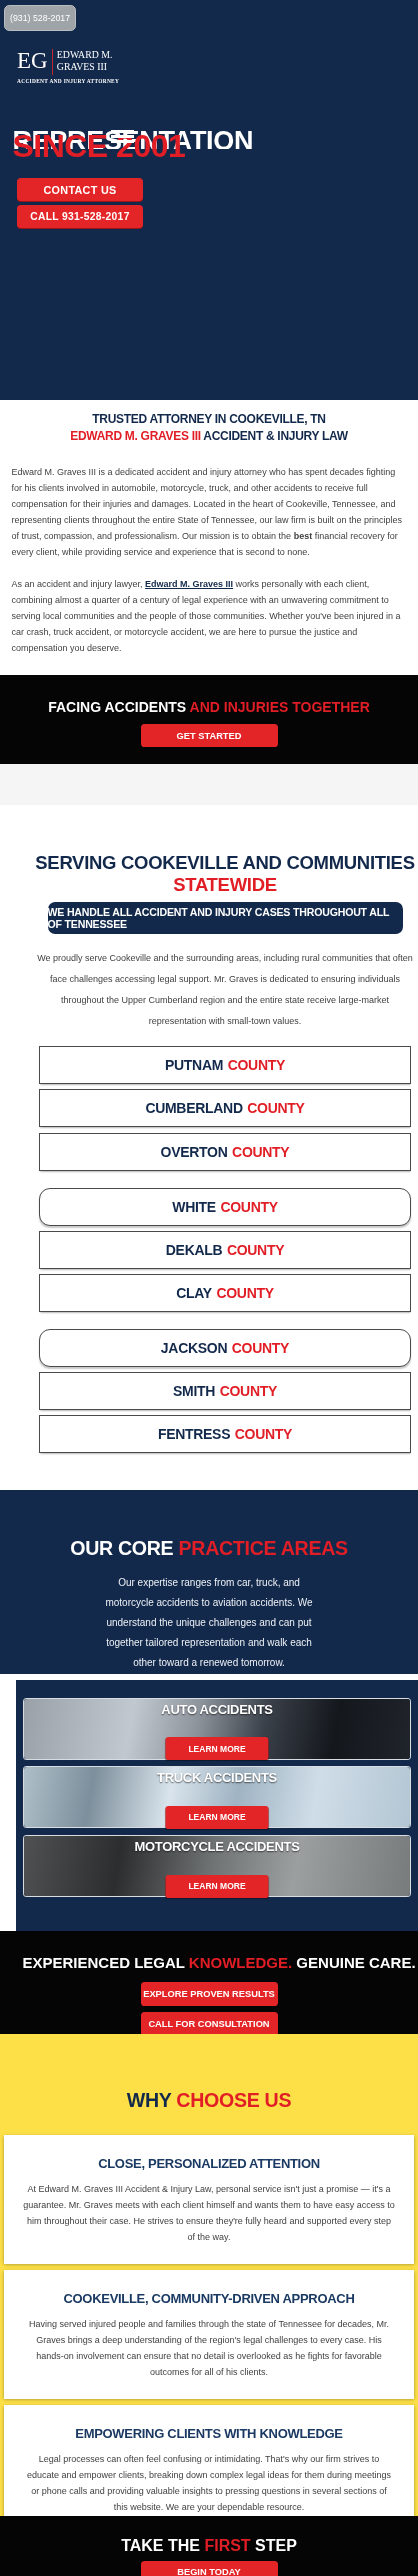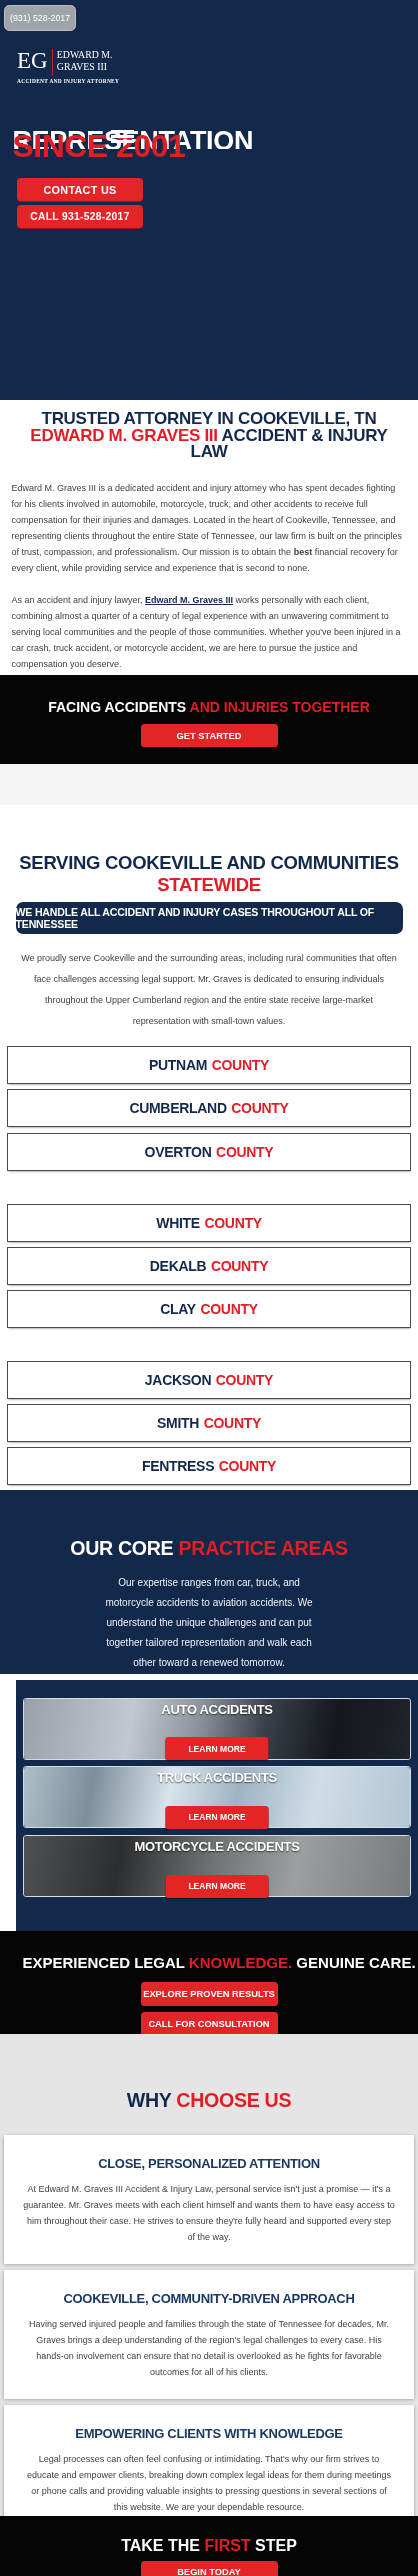--- a/index.html
+++ b/index.html
@@ -23,52 +23,52 @@
   .hero-h2{position:absolute;left:12.4px;top:130px;color:#E11E26;font-size:32px;line-height:32px;letter-spacing:-0.5px;}
   .menu-btn{position:absolute;left:111px;top:130px;width:24px;height:14.4px;cursor:pointer;}
   .menu-btn .bar{display:block;width:23px;height:2.6px;background:#fff;margin-bottom:2.6px;}
   .hero-btn{position:absolute;left:17px;width:126px;height:23px;background:#E42528;border-radius:4.1px;
     color:#fff;font-weight:bold;font-size:10.8px;letter-spacing:0.3px;display:flex;align-items:center;
     justify-content:center;cursor:pointer;box-shadow:0 1px 0 #9f1216;}
   .hero-btn.b1{top:178px;} .hero-btn.b2{top:205px;font-size:10.3px;}
 
   
   .intro{height:275px;background:#fff;padding-top:11.3px;}
-  .intro h2{margin:0 10.3px;text-align:center;font-size:17px;line-height:16.5px;color:#13294B;}
+  .intro h2{margin:0 10.3px;text-align:center;font-size:12px;line-height:16.5px;color:#13294B;}
   .intro h2 .red{color:#E11E26;}
   .intro p{margin:0 auto;width:395px;color:#3F3F3F;font-size:9px;line-height:16px;text-align:left;}
   .intro p.first{margin-top:19.6px;}
   .intro p.second{margin-top:16px;}
   .intro a.inline-link{color:#13294B;font-weight:bold;text-decoration:underline;cursor:pointer;}
 
   
   .cta{background:#050505;text-align:center;}
   .cta .head{color:#fff;font-size:14px;letter-spacing:0;}
   .cta .head .red{color:#E11E26;}
   .cta-btn{margin:0 auto;width:137px;height:23px;background:#E42528;border-radius:3.6px;color:#fff;
     font-weight:bold;font-size:9.3px;display:flex;align-items:center;justify-content:center;cursor:pointer;}
   .cta1{height:89px;padding-top:24px;}
   .cta1 .cta-btn{margin-top:9.3px;height:23px;}
   .gray-strip{height:41px;background:#F5F5F5;}
 
   
-  .serving{height:685px;background:#fff;padding-top:47px;}
+  .serving{height:685px;background:#fff;padding-top:47px;padding-left:32px;}
   .serving h2{margin:0;text-align:center;font-size:18.5px;line-height:21.6px;color:#13294B;}
   .serving h2 .line2{color:#E11E26;display:block;}
   .serving .banner{margin:7.2px 15.5px 0;height:32px;background:#13294B;border-radius:7.2px;color:#fff;
     display:flex;align-items:center;justify-content:center;font-size:10.6px;font-weight:bold;letter-spacing:-0.2px;}
   .serving p{margin:0 auto;width:381px;text-align:center;color:#3F3F3F;font-size:9px;line-height:21px;}
   .serving p.sp1{margin-top:13.4px;}
   .serving p.sp2{margin-top:11.3px;}
   .counties{margin-top:14.4px;}
   .county-card{margin:0 7.2px 5.2px;height:36px;background:#fff;border:0.5px solid #4a4a4a;
     box-shadow:0 2.1px 1.5px -0.5px #c9c9c9;display:flex;align-items:center;justify-content:center;
     font-size:14px;font-weight:bold;color:#13294B;cursor:pointer;}
   .county-card .red{color:#E11E26;margin-left:4.6px;}
-  .county-card.gap{margin-top:33px;}
+  .county-card.gap{margin-top:17px;border-radius:11px;}
 
   
   .practice-intro{height:184px;background:#13294B;padding-top:47px;text-align:center;}
   .practice-intro h2{margin:0;font-size:19.6px;color:#fff;}
   .practice-intro h2 .red{color:#E11E26;}
   .practice-intro p{margin:13.4px auto 0;width:222px;color:#EDF1F6;font-size:10px;line-height:20px;}
   .white-div{height:6.2px;background:#fff;}
   .practice-cards{height:251px;background:#13294B;padding-top:17.5px;margin-left:16px;}
   .pcard{position:relative;margin:0 7.2px 6.7px;height:60px;border-radius:3.1px;border:0.5px solid #d8dde2;
     overflow:visible;cursor:pointer;}
@@ -80,21 +80,21 @@
     text-shadow:0 1px 1.5px rgba(0,0,0,.6);}
   .pcard .learn{position:absolute;left:50%;transform:translateX(-50%);bottom:-1.5px;width:103px;height:23px;
     background:#E42528;border-radius:3.1px;color:#fff;font-weight:bold;font-size:8.5px;display:flex;
     align-items:center;justify-content:center;box-shadow:0 1px 1px rgba(0,0,0,.4);}
   .cta2{height:103px;padding-top:23px;}
   .cta2 .head{font-size:15px;padding-left:20px;}
   .cta2 .cta-btn.x1{margin-top:11.3px;height:24px;font-size:9.3px;}
   .cta2 .cta-btn.x2{margin-top:5.2px;height:24px;font-size:9.3px;}
 
   
-  .why{height:482px;background:#e5e5e5;padding-top:55px;}
+  .why{height:482px;background:#fde047;padding-top:55px;}
   .why h2{margin:0;text-align:center;font-size:19.6px;color:#13294B;}
   .why h2 .red{color:#E11E26;}
   .why-card{margin:6.7px 4.1px 0;background:#fff;box-shadow:0 0.5px 3.6px rgba(0,0,0,.35);padding:20.6px 11.3px 18.5px;}
   .why-card.first{margin-top:23px;}
   .why-card h3{margin:0;text-align:center;color:#1b3a63;font-size:13px;}
   .why-card p{margin:10.3px auto 0;width:96%;text-align:center;color:#3F3F3F;font-size:9px;line-height:16px;}
   .cta3{height:74px;padding-top:20.6px;}
   .cta3 .head{font-size:16px;}
   .cta3 .cta-btn{margin-top:6.2px;}
 </style>

